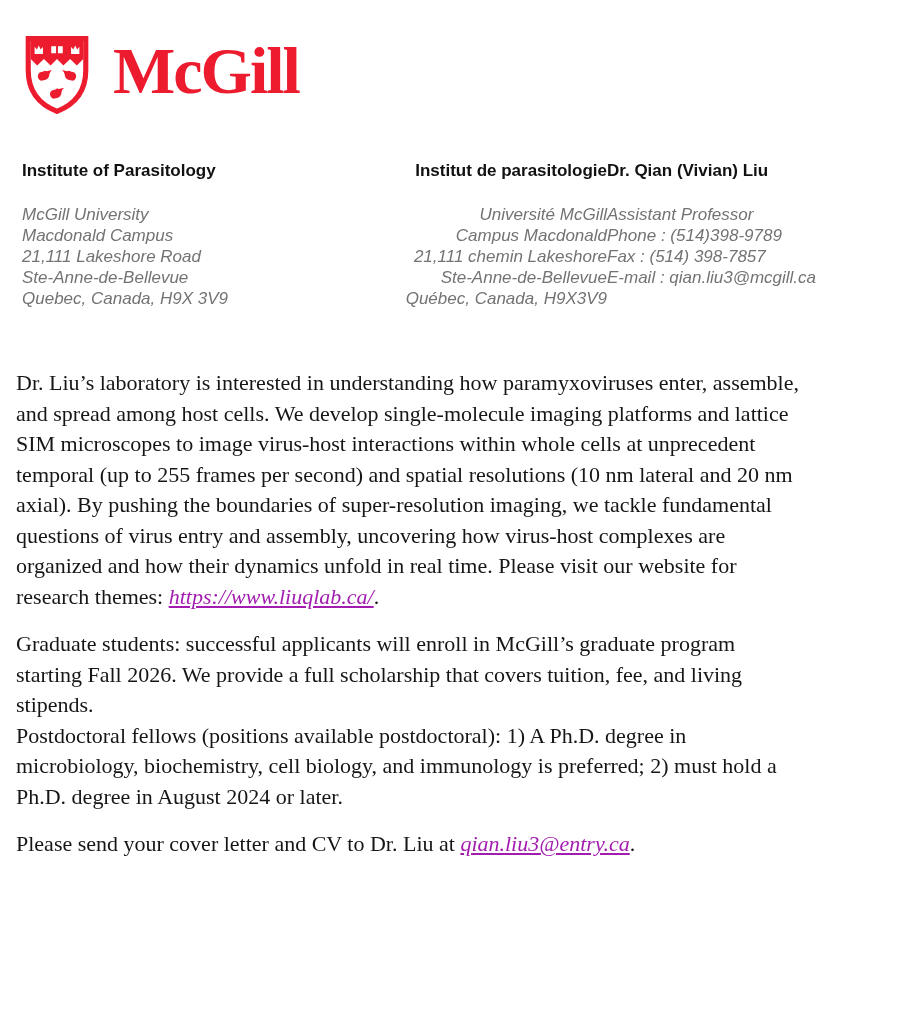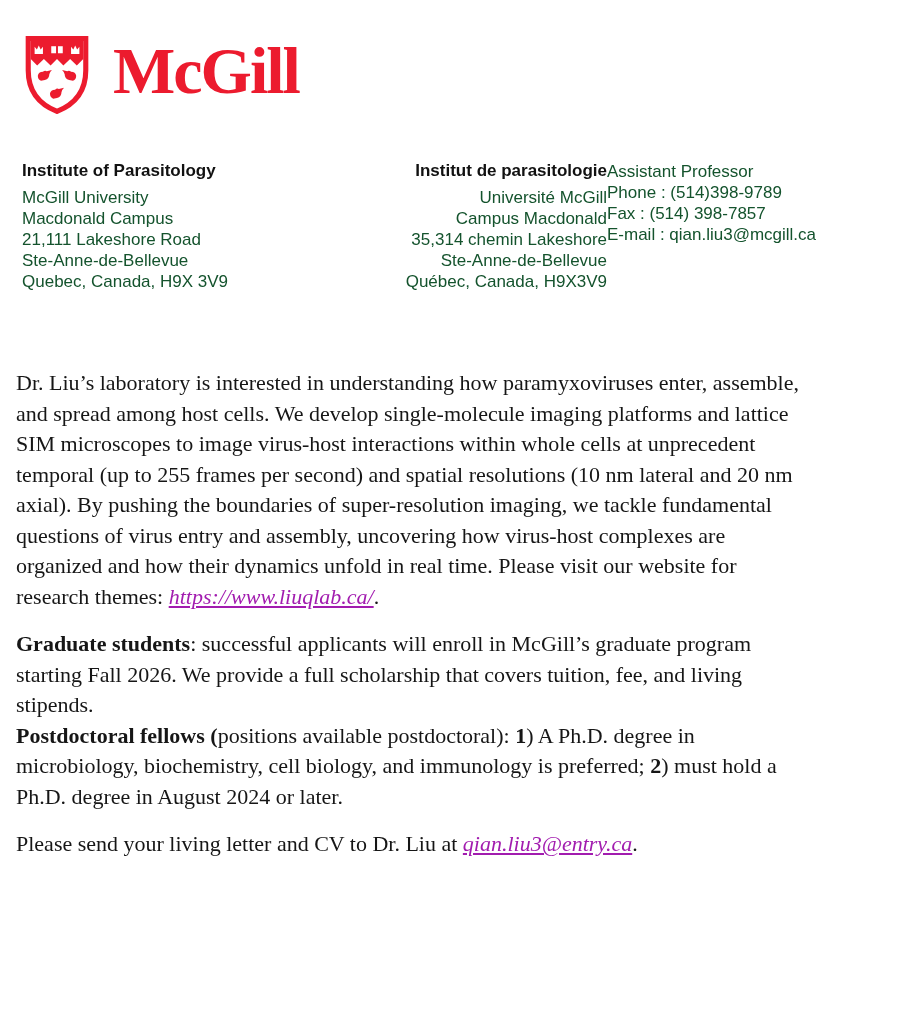--- a/index.html
+++ b/index.html
@@ -44,44 +44,45 @@
     display: flex;
   }
   .lh-col { box-sizing: border-box; }
   .lh-col.c1 { width: 308px; }
   .lh-col.c2 { width: 277px; text-align: right; }
   .lh-col.c3 { flex: 1; }
   .lh-title {
     font-size: 17px;
     font-weight: bold;
     color: #111111;
-    margin: 0 0 6px 0;
+    margin: 0 0 23px 0;
   }
   .lh-lines {
     font-size: 17px;
     line-height: 21px;
-    color: #14532d;
+    color: #737373;
     white-space: pre-line;
+    font-style: italic;
   }
   
   .letter-body {
     position: absolute;
     top: 368px;
     left: 16px;
     width: 893px;
     font-family: "Liberation Serif", serif;
     font-size: 22px;
     line-height: 30.5px;
     color: #161616;
   }
   .letter-body p {
     margin: 0 0 17px 0;
     white-space: pre-line;
   }
-  .letter-body b { font-weight: bold; }
+  .letter-body b { font-weight: normal; }
   .letter-body a {
     color: #a21caf;
     text-decoration: underline;
     cursor: pointer;
     font-style: italic;
   }
 </style>
 </head>
 <body>
 
@@ -110,25 +111,26 @@
       <div class="lh-lines">McGill University
 Macdonald Campus
 21,111 Lakeshore Road
 Ste-Anne-de-Bellevue
 Quebec, Canada, H9X 3V9</div>
     </section>
     <section class="lh-col c2">
       <h3 class="lh-title">Institut de parasitologie</h3>
       <div class="lh-lines">Université McGill
 Campus Macdonald
-35,314 chemin Lakeshore
+21,111 chemin Lakeshore
 Ste-Anne-de-Bellevue
 Québec, Canada, H9X3V9</div>
     </section>
     <section class="lh-col c3">
+      <h3 class="lh-title">Dr. Qian (Vivian) Liu</h3>
       <div class="lh-lines">Assistant Professor
 Phone : (514)398-9789
 Fax : (514) 398-7857
 E-mail : qian.liu3@mcgill.ca</div>
     </section>
   </div>
 
   <main class="letter-body">
     <p><span>Dr. Liu’s laboratory is interested in understanding how paramyxoviruses enter, assemble,
 and spread among host cells. We develop single-molecule imaging platforms and lattice
@@ -137,16 +139,16 @@
 axial). By pushing the boundaries of super-resolution imaging, we tackle fundamental
 questions of virus entry and assembly, uncovering how virus-host complexes are
 organized and how their dynamics unfold in real time. Please visit our website for
 research themes: </span><a>https://www.liuqlab.ca/</a><span>.</span></p>
     <p><b>Graduate students</b><span>: successful applicants will enroll in McGill’s graduate program
 starting Fall 2026. We provide a full scholarship that covers tuition, fee, and living
 stipends.
 </span><b>Postdoctoral fellows (</b><span>positions available postdoctoral): </span><b>1</b><span>) A Ph.D. degree in
 microbiology, biochemistry, cell biology, and immunology is preferred; </span><b>2</b><span>) must hold a
 Ph.D. degree in August 2024 or later.</span></p>
-    <p><span>Please send your living letter and CV to Dr. Liu at </span><a>qian.liu3@entry.ca</a><span>.</span></p>
+    <p><span>Please send your cover letter and CV to Dr. Liu at </span><a>qian.liu3@entry.ca</a><span>.</span></p>
   </main>
 
 </div>
 
 </body></html>

